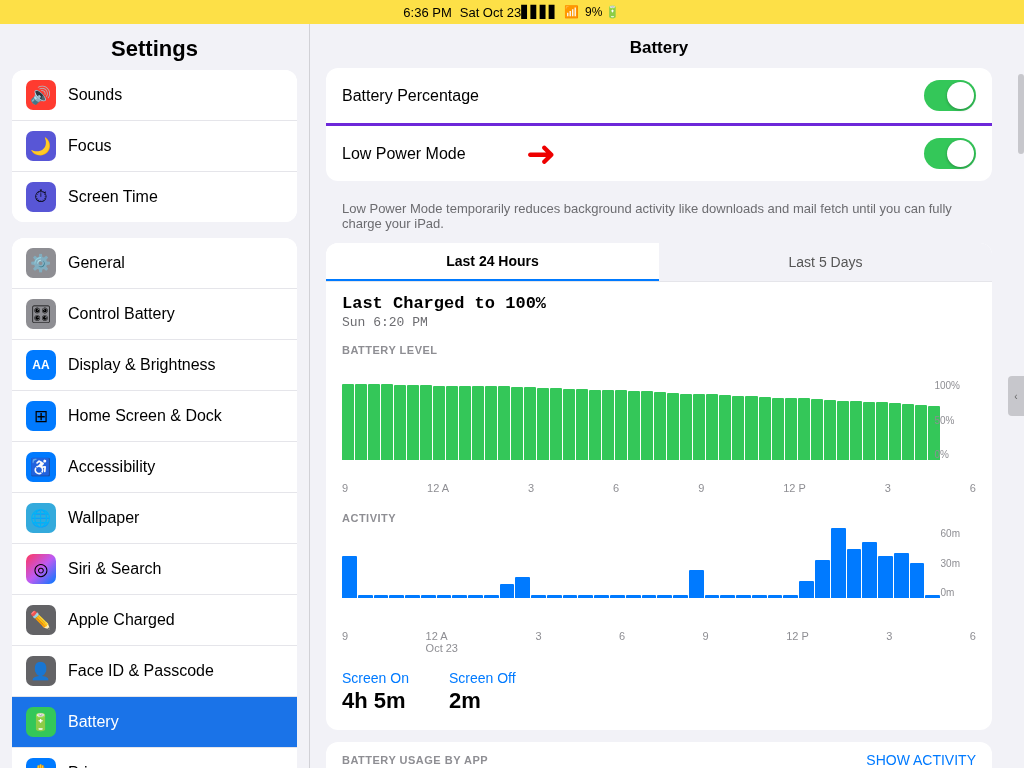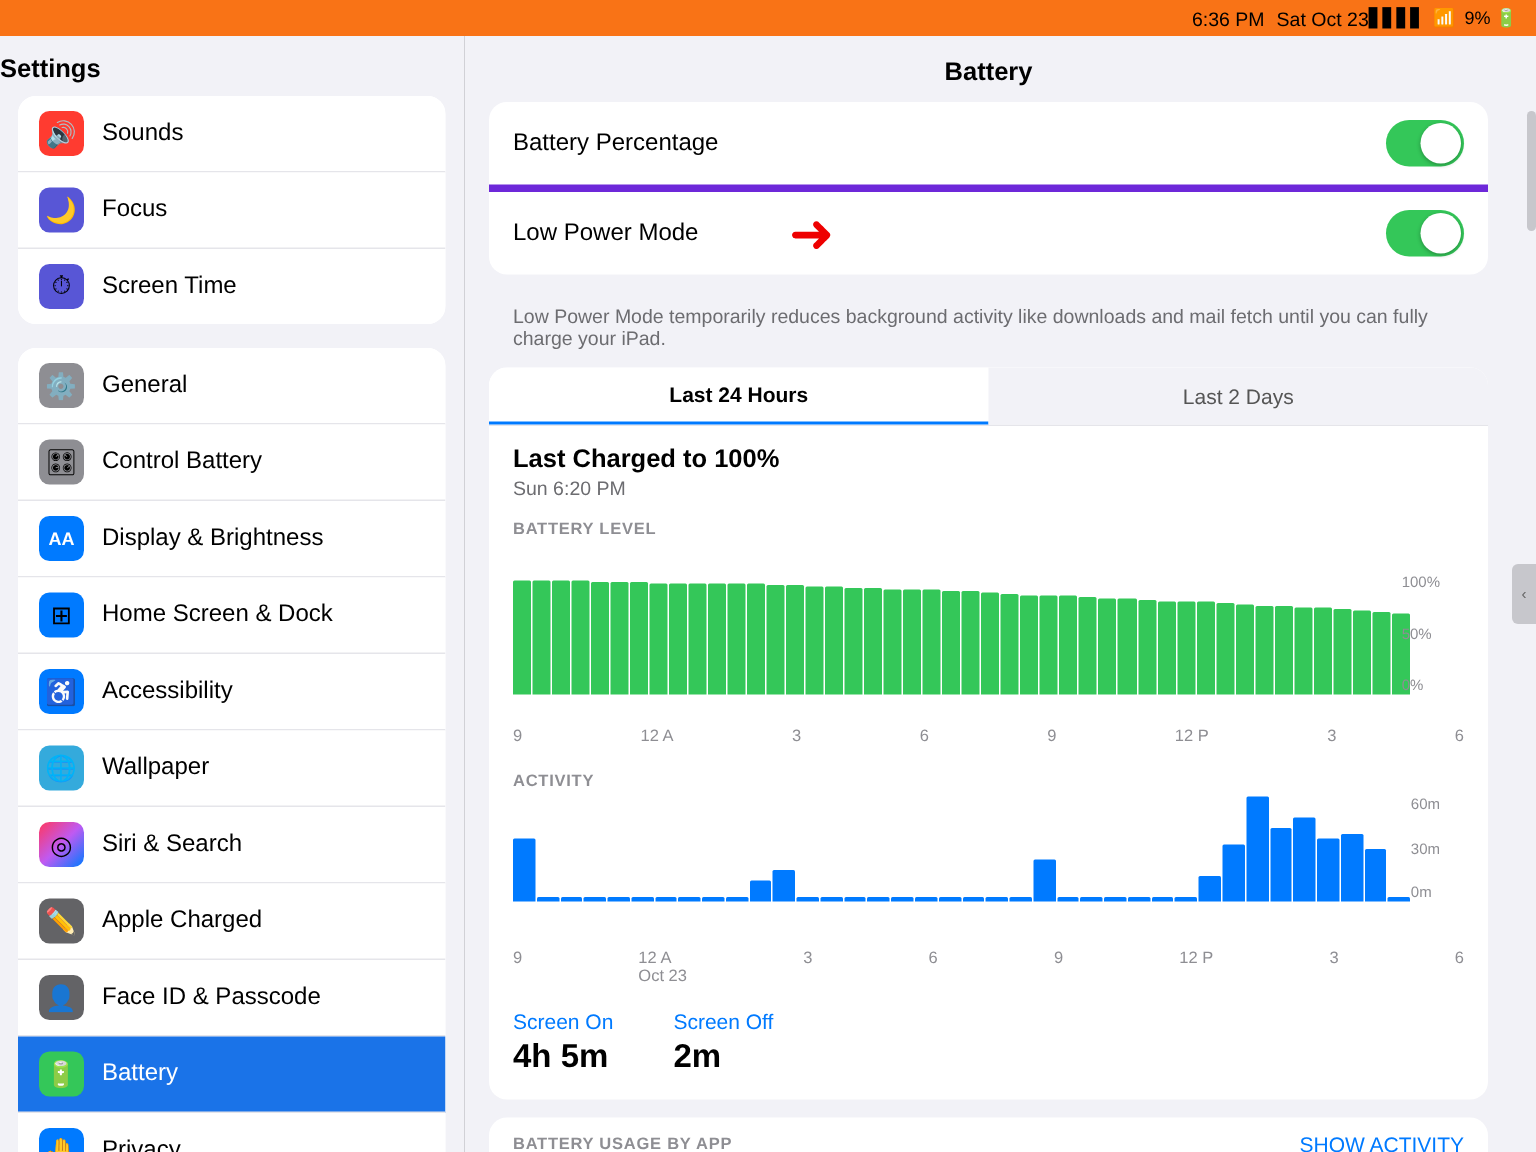--- a/index.html
+++ b/index.html
@@ -7,47 +7,47 @@
       font-family: -apple-system, BlinkMacSystemFont, 'SF Pro Text', sans-serif;
       background: #f2f2f7;
       display: flex;
       flex-direction: column;
       width: 1024px;
       height: 768px;
       overflow: hidden;
     }
     .status-bar {
       display: flex;
-      justify-content: flex-end;
+      justify-content: center;
       align-items: center;
       padding: 4px 12px;
-      background: #f97316;
+      background: #fde047;
       font-size: 13px;
       font-weight: 500;
       height: 24px;
     }
     .status-left { display: flex; gap: 8px; }
     .status-right { display: flex; gap: 6px; align-items: center; font-size: 12px; }
     .main-layout {
       display: flex;
       flex: 1;
       overflow: hidden;
     }
     
     .sidebar {
       width: 310px;
       background: #f2f2f7;
       border-right: 1px solid #d1d1d6;
       overflow-y: auto;
       padding: 0;
     }
     .sidebar-title {
-      font-size: 17px;
+      font-size: 22px;
       font-weight: 600;
-      text-align: left;
+      text-align: center;
       padding: 12px 0 8px;
       color: #000;
     }
     .sidebar-section {
       background: #fff;
       border-radius: 12px;
       margin: 0 12px 16px;
       overflow: hidden;
     }
     .sidebar-item {
@@ -100,21 +100,21 @@
       background: #fff;
       border-radius: 12px;
       overflow: hidden;
       margin-bottom: 12px;
     }
     .toggle-row {
       display: flex;
       align-items: center;
       justify-content: space-between;
       padding: 12px 16px;
-      border-bottom: 5px solid #6d28d9;
+      border-bottom: 3px solid #6d28d9;
     }
     .toggle-row:last-child { border-bottom: none; }
     .toggle-label { font-size: 16px; color: #000; }
     .toggle {
       width: 52px;
       height: 31px;
       background: #34c759;
       border-radius: 16px;
       position: relative;
       flex-shrink: 0;
@@ -175,20 +175,21 @@
       background: #fff;
       font-weight: 600;
       border-bottom: 2px solid #007aff;
     }
     .tab-btn.inactive {
       background: #f2f2f7;
       color: #555;
     }
     .charged-info {
       padding: 12px 16px 4px;
+      font-family: Liberation Mono, monospace;
     }
     .charged-title { font-size: 17px; font-weight: 600; }
     .charged-sub { font-size: 13px; color: #6c6c70; margin-top: 2px; }
     .chart-section-label {
       font-size: 11px;
       font-weight: 600;
       color: #8e8e93;
       letter-spacing: 0.5px;
       padding: 10px 16px 4px;
     }
@@ -391,21 +392,21 @@
           <div class="arrow-indicator">➜</div>
           <div class="toggle"></div>
         </div>
       </div>
       <div class="description-text">Low Power Mode temporarily reduces background activity like downloads and mail fetch until you can fully charge your iPad.</div>
 
       <div class="chart-card">
 
         <div class="tab-row">
           <button class="tab-btn active">Last 24 Hours</button>
-          <button class="tab-btn inactive">Last 2 Days</button>
+          <button class="tab-btn inactive">Last 5 Days</button>
         </div>
 
         <div class="charged-info">
           <div class="charged-title">Last Charged to 100%</div>
           <div class="charged-sub">Sun 6:20 PM</div>
         </div>
 
         <div class="chart-section-label">BATTERY LEVEL</div>
         <div class="battery-chart">
           <div style="display:flex;position:relative;margin-top:20px;">

